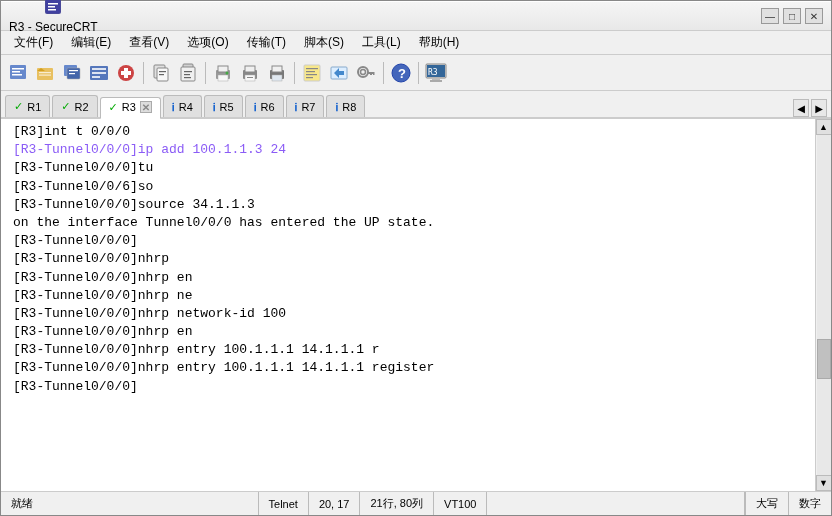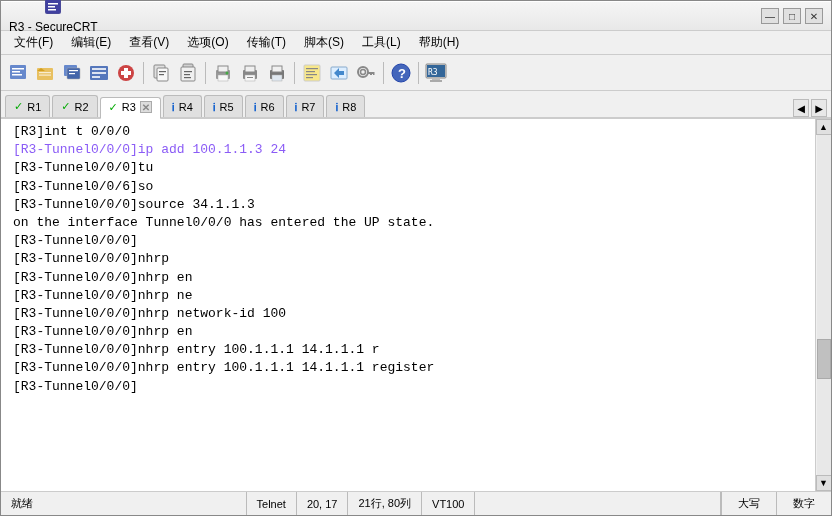--- a/index.html
+++ b/index.html
@@ -229,21 +229,21 @@
     }
     .status-seg {
       padding: 2px 10px;
       border-right: 1px solid #bbb;
       height: 100%;
       display: flex;
       align-items: center;
     }
     .status-seg:first-child { flex: 1; }
     .status-seg-right {
-      padding: 2px 16px;
+      padding: 2px 10px;
       border-left: 1px solid #bbb;
       height: 100%;
       display: flex;
       align-items: center;
     }
 
     
     .window {
       width: 832px;
       height: 516px;

